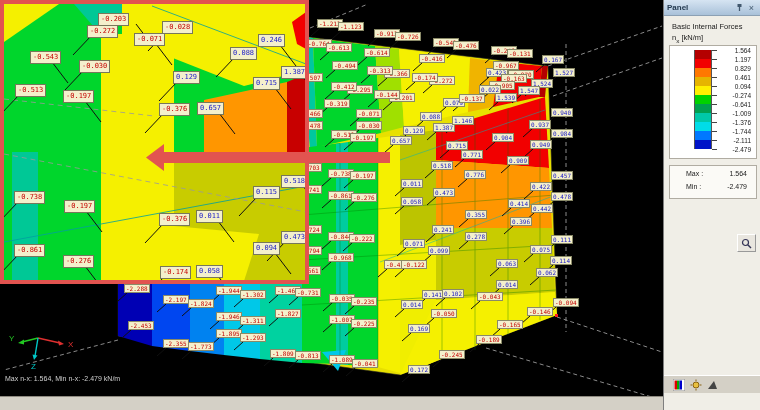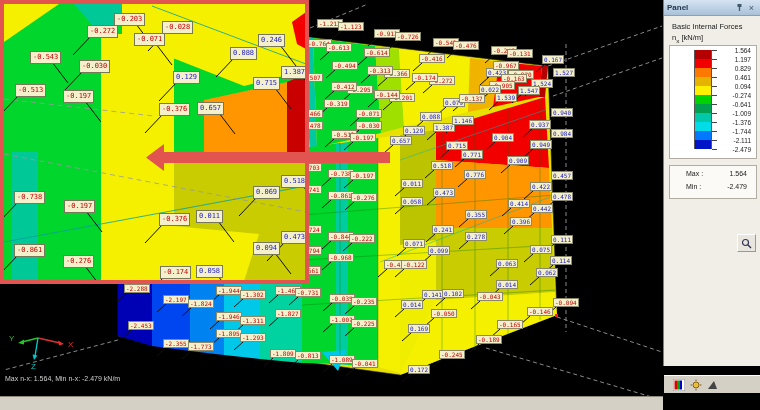--- a/index.html
+++ b/index.html
@@ -18,21 +18,21 @@
   #inset{position:absolute;left:0;top:0;width:309px;height:284px;border:4px solid #e25450;
      box-sizing:border-box;background:#00d62c;overflow:hidden;z-index:10;}
   #inset-svg{position:absolute;left:0;top:0;}
   #arrow-svg{position:absolute;left:0;top:0;z-index:12;pointer-events:none;}
   
   #axis-svg{position:absolute;left:6px;top:322px;z-index:4;}
   #status-text{position:absolute;left:5px;top:375px;color:#cfcfcf;font-size:7px;z-index:4;}
   #bottom-strip{position:absolute;left:0;top:396px;width:663px;height:14px;
      background:#d4d0c6;border-top:1px solid #8e8a80;z-index:6;}
   
-  #panel{position:absolute;right:0;top:0;width:97px;height:366px;background:#f0eee7;
+  #panel{position:absolute;right:0;top:0;width:97px;height:410px;background:#f0eee7;
      border-left:1px solid #7f7f7f;box-sizing:border-box;font-size:7px;color:#1a1a1a;}
   #panel-header{height:15px;background:linear-gradient(#d6e4f2,#a9c1d9);border-bottom:1px solid #8ca0b4;
      display:flex;align-items:center;padding:0 3px;}
   #panel-title{flex:1;font-size:8px;color:#243a50;font-weight:bold;}
   .hdr-btn{width:11px;height:11px;margin-left:1px;display:flex;align-items:center;justify-content:center;
      font-size:9px;color:#42586e;cursor:default;}
   #panel-body{position:relative;height:377px;}
   #result-title{position:absolute;left:8px;top:6px;font-size:7.5px;}
   #quantity-line{position:absolute;left:8px;top:17px;font-size:7.5px;}
   #scale-box{position:absolute;left:5px;top:29px;width:86px;height:112px;background:#fff;
@@ -393,42 +393,42 @@
         <g stroke="#00a0a0" stroke-width="1" opacity="0.8">
           <path d="M0,238 L302,182" fill="none"></path>
           <path d="M148,2 L302,60" fill="none"></path>
         </g>
         <g stroke="#9a9a9a" stroke-width="1" stroke-dasharray="5 4" opacity="0.8">
           <path d="M0,150 L302,208" fill="none"></path>
           <path d="M0,95 L150,112" fill="none"></path>
         </g>
       </svg>
       <div id="inset-labels">
-          <div class="v-label neg big" style="left: 110px; top: 9px;">-0.203</div>
+          <div class="v-label neg big" style="left: 94px; top: 9px;">-0.203</div>
           <div class="v-label neg big" style="left: 83px; top: 21px;">-0.272</div>
           <div class="v-label neg big" style="left: 130px; top: 29px;">-0.071</div>
           <div class="v-label neg big" style="left: 158px; top: 17px;">-0.028</div>
           <div class="v-label pos big" style="left: 254px; top: 30px;">0.246</div>
           <div class="v-label pos big" style="left: 226px; top: 43px;">0.088</div>
           <div class="v-label neg big" style="left: 26px; top: 47px;">-0.543</div>
           <div class="v-label neg big" style="left: 75px; top: 56px;">-0.030</div>
           <div class="v-label pos big" style="left: 277px; top: 62px;">1.387</div>
           <div class="v-label pos big" style="left: 169px; top: 67px;">0.129</div>
           <div class="v-label pos big" style="left: 249px; top: 73px;">0.715</div>
           <div class="v-label neg big" style="left: 11px; top: 80px;">-0.513</div>
           <div class="v-label neg big" style="left: 59px; top: 86px;">-0.197</div>
           <div class="v-label neg big" style="left: 155px; top: 99px;">-0.376</div>
           <div class="v-label pos big" style="left: 193px; top: 98px;">0.657</div>
           <div class="v-label neg big" style="left: 10px; top: 187px;">-0.738</div>
           <div class="v-label neg big" style="left: 60px; top: 196px;">-0.197</div>
           <div class="v-label neg big" style="left: 10px; top: 240px;">-0.861</div>
           <div class="v-label neg big" style="left: 59px; top: 251px;">-0.276</div>
           <div class="v-label neg big" style="left: 155px; top: 209px;">-0.376</div>
           <div class="v-label pos big" style="left: 192px; top: 206px;">0.011</div>
-          <div class="v-label pos big" style="left: 249px; top: 182px;">0.069</div>
+          <div class="v-label pos big" style="left: 249px; top: 182px;">0.115</div>
           <div class="v-label pos big" style="left: 277px; top: 171px;">0.518</div>
           <div class="v-label pos big" style="left: 277px; top: 227px;">0.473</div>
           <div class="v-label pos big" style="left: 249px; top: 238px;">0.094</div>
           <div class="v-label neg big" style="left: 156px; top: 262px;">-0.174</div>
           <div class="v-label pos big" style="left: 192px; top: 261px;">0.058</div>
         </div>
       <svg id="inset-leader-svg" width="302" height="277" style="position:absolute;left:0;top:0;pointer-events:none">
           <line x1="132" y1="20" x2="148" y2="41" stroke="#101010" stroke-width="1"></line>
           <line x1="87" y1="32" x2="69" y2="51" stroke="#101010" stroke-width="1"></line>
           <line x1="152" y1="40" x2="168" y2="61" stroke="#101010" stroke-width="1"></line>

